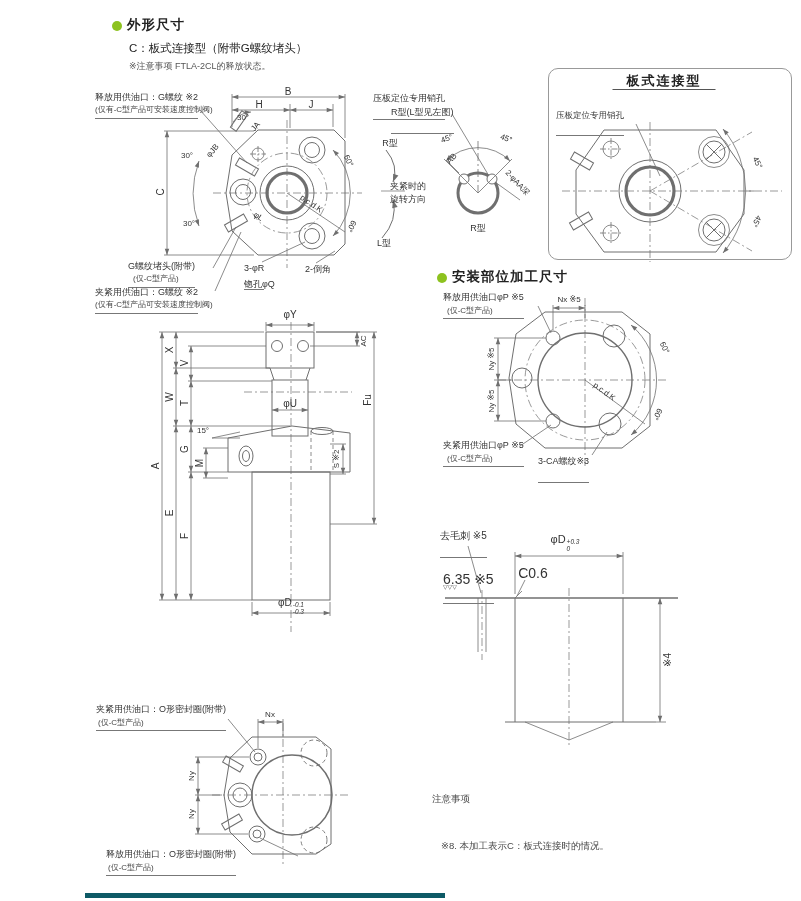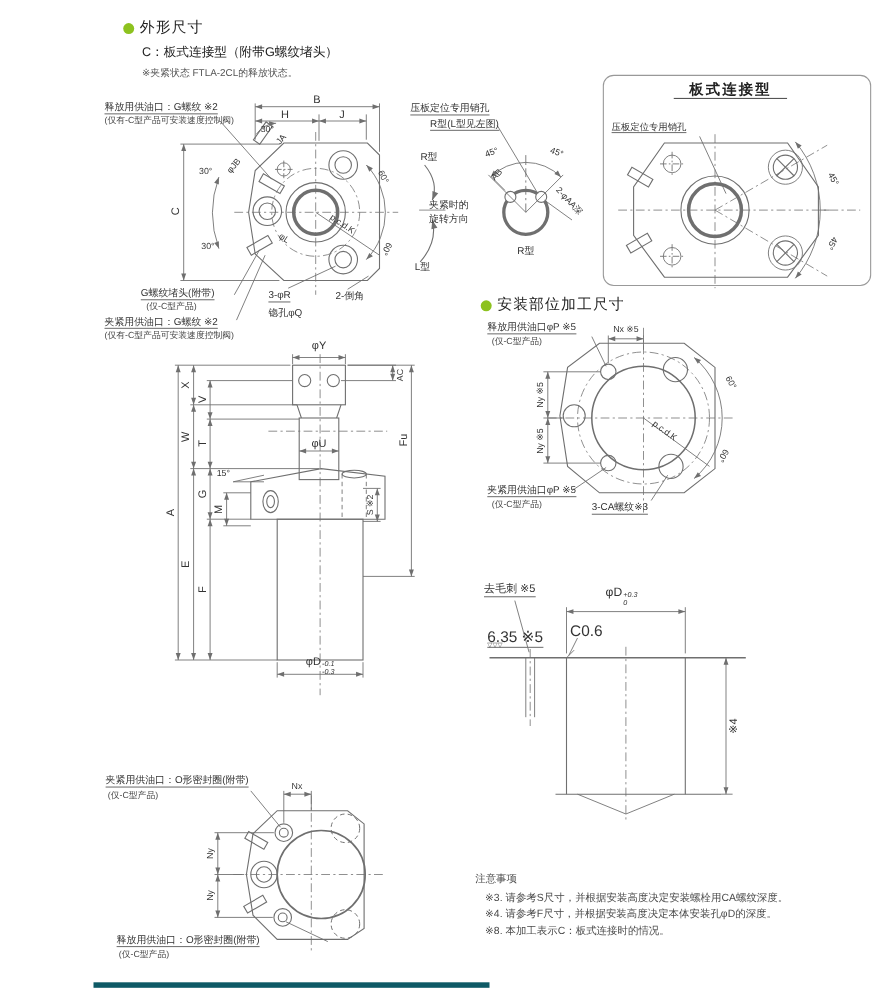--- a/index.html
+++ b/index.html
@@ -2,23 +2,23 @@
 <html><head>
 <meta charset="utf-8">
 <style>
   html,body{margin:0;padding:0;background:#e8e8e8}
   .page{position:relative;width:801px;height:901px;background:#ffffff;margin:0 auto;
         font-family:"Liberation Sans","DejaVu Sans",sans-serif;color:#333;overflow:hidden}
   svg.draw{position:absolute;left:0;top:0}
   .lt{position:absolute;white-space:nowrap;font-size:9px;color:#333;line-height:1.2}
   .lc{position:absolute;white-space:nowrap;font-size:10px;color:#333;line-height:1;
       transform:translate(-50%,-50%)}
-  .u{border-bottom:1px solid #777;padding-bottom:0}
+  .u{border-bottom:1px solid #777;padding-bottom:15px}
   .sub{font-size:8px;color:#444}
-  .h1{font-size:13.5px;font-weight:normal;color:#222;letter-spacing:1px}
+  .h1{font-size:13.5px;font-weight:bold;color:#222;letter-spacing:1px}
   .h2{font-size:11.5px;color:#222}
   .note{font-size:9px;color:#555}
   .bullet{position:absolute;width:10px;height:10px;border-radius:50%;background:#8dc21f}
   .dim{font-size:10px}
   .small{font-size:8px}
   .tol{display:inline-flex;flex-direction:column;font-size:6.5px;line-height:6.5px;
        vertical-align:-1px;margin-left:1px;text-align:left;font-style:normal}
   .boxtitle{font-size:13px;font-weight:bold;color:#222;border-bottom:1px solid #555;
             padding:0 14px 2px 14px;letter-spacing:2px}
   .notes-line{position:absolute;font-size:9.5px;color:#4a4a4a;white-space:nowrap}
@@ -300,21 +300,21 @@
         <line x1="248" y1="834" x2="195" y2="834"></line>
         <line x1="228" y1="719" x2="255" y2="752"></line>
         <line x1="298" y1="856" x2="260" y2="838"></line>
       </g>
     </g>
   </svg>
 
   <span class="bullet" style="left:112px;top:21px"></span>
   <div class="lt h1" style="left:127px;top:17px">外形尺寸</div>
   <div class="lt h2" style="left:129px;top:42px">C：板式连接型（附带G螺纹堵头）</div>
-  <div class="lt note" style="left:129px;top:61px">※夹紧状态 FTLA-2CL的释放状态。</div>
+  <div class="lt note" style="left:129px;top:61px">※注意事项 FTLA-2CL的释放状态。</div>
 
   <span class="bullet" style="left:437px;top:273px"></span>
   <div class="lt h1" style="left:452px;top:269px">安装部位加工尺寸</div>
 
   <div class="clampbox" style="left:548px;top:68px;width:242px;height:190px"></div>
   <div class="lc boxtitle" style="left:664px;top:82px">板式连接型</div>
   <div class="lt u" style="left:556px;top:110px;font-size:8.5px">压板定位专用销孔</div>
   <div class="lc small" style="left:757px;top:163px;transform:translate(-50%,-50%) rotate(62deg)">45°</div>
   <div class="lc small" style="left:756px;top:221px;transform:translate(-50%,-50%) rotate(118deg)">45°</div>
 
@@ -401,18 +401,16 @@
 
   <div class="lt u" style="left:96px;top:704px">夹紧用供油口：O形密封圈(附带)</div>
   <div class="lt sub" style="left:98px;top:718px">(仅-C型产品)</div>
   <div class="lc small" style="left:270px;top:715px">Nx</div>
   <div class="lc small" style="left:192px;top:776px;transform:translate(-50%,-50%) rotate(-90deg)">Ny</div>
   <div class="lc small" style="left:192px;top:814px;transform:translate(-50%,-50%) rotate(-90deg)">Ny</div>
   <div class="lt u" style="left:106px;top:849px">释放用供油口：O形密封圈(附带)</div>
   <div class="lt sub" style="left:108px;top:863px">(仅-C型产品)</div>
 
   <div class="notes-line" style="left:432px;top:793px">注意事项</div>
-  <div class="notes-line" style="left:441px;top:810px">※3. 请参考S尺寸，并根据安装高度决定安装螺栓用CA螺纹深度。</div>
-  <div class="notes-line" style="left:441px;top:825px">※4. 请参考F尺寸，并根据安装高度决定本体安装孔φD的深度。</div>
   <div class="notes-line" style="left:441px;top:840px">※8. 本加工表示C：板式连接时的情况。</div>
 
   <div class="footer-bar" style="left:85px;top:893px;width:360px;height:5px"></div>
 </div>
 
 </body></html>

